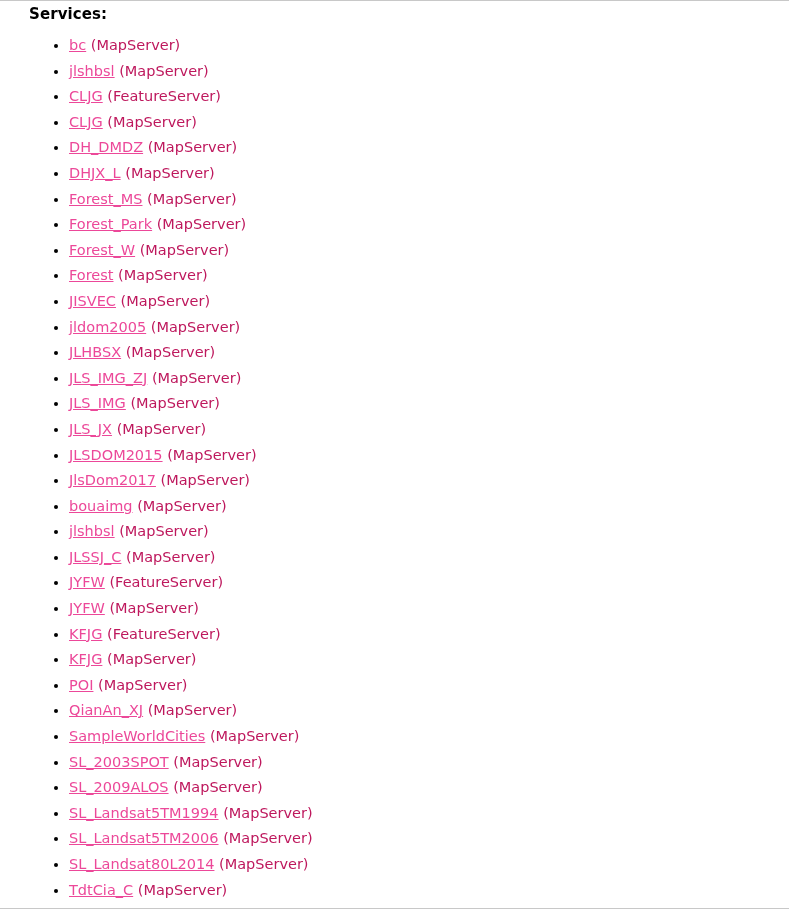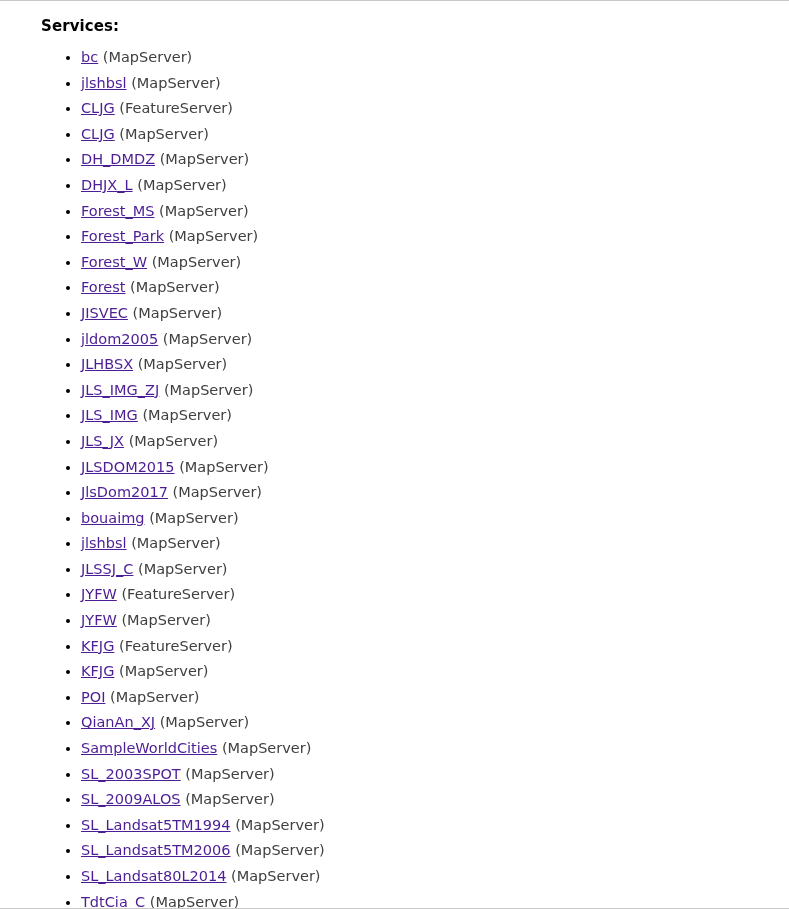--- a/index.html
+++ b/index.html
@@ -12,21 +12,21 @@
     height: 909px;
     font-family: "DejaVu Sans", sans-serif;
     color: #000000;
     overflow: hidden;
   }
   .page {
     position: relative;
     width: 789px;
     height: 909px;
     box-sizing: border-box;
-    padding: 12px;
+    padding: 0;
   }
   .top-rule {
     position: absolute;
     left: 0;
     top: 0;
     width: 789px;
     height: 1px;
     background: #c8c8c8;
   }
   .bottom-rule {
@@ -56,26 +56,26 @@
     line-height: 25.6px;
     color: #000000;
     padding: 0;
     margin: 0;
   }
   ul.services-list li::marker {
     color: #000000;
     font-size: 14px;
   }
   a.service-link {
-    color: #4c1d95;
+    color: #ec4899;
     text-decoration: underline;
     font-size: 14.5px;
   }
   .service-type {
-    color: #404040;
+    color: #be185d;
     font-size: 14.5px;
   }
 </style>
 </head>
 <body>
 
 <div class="page">
   <div class="top-rule"></div>
 
   <div class="section-heading">Services:</div>

